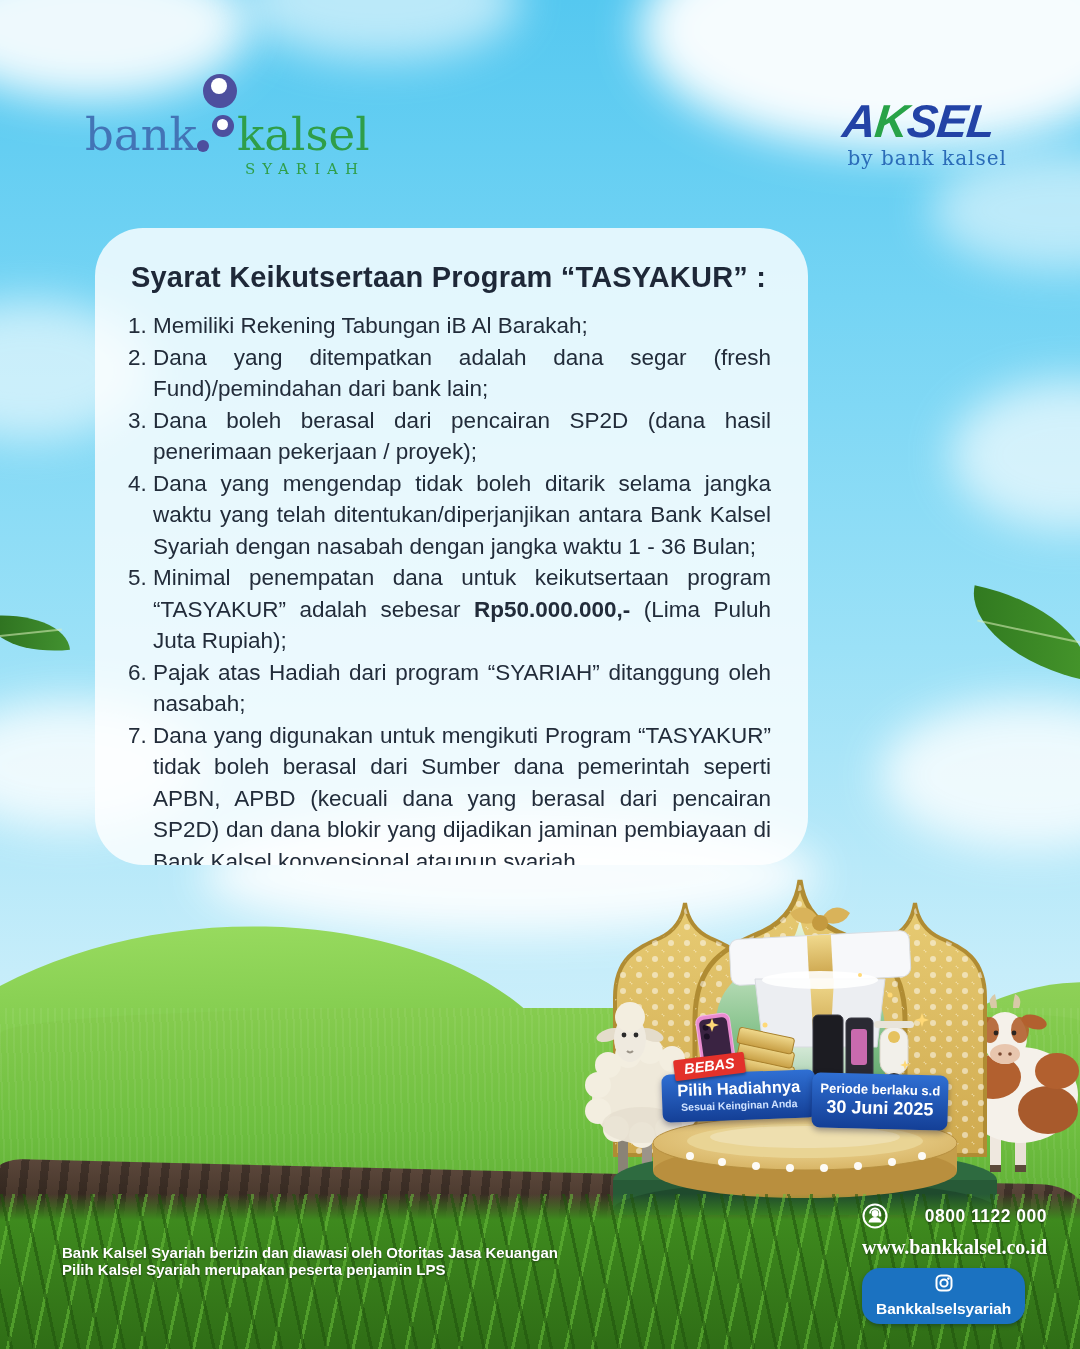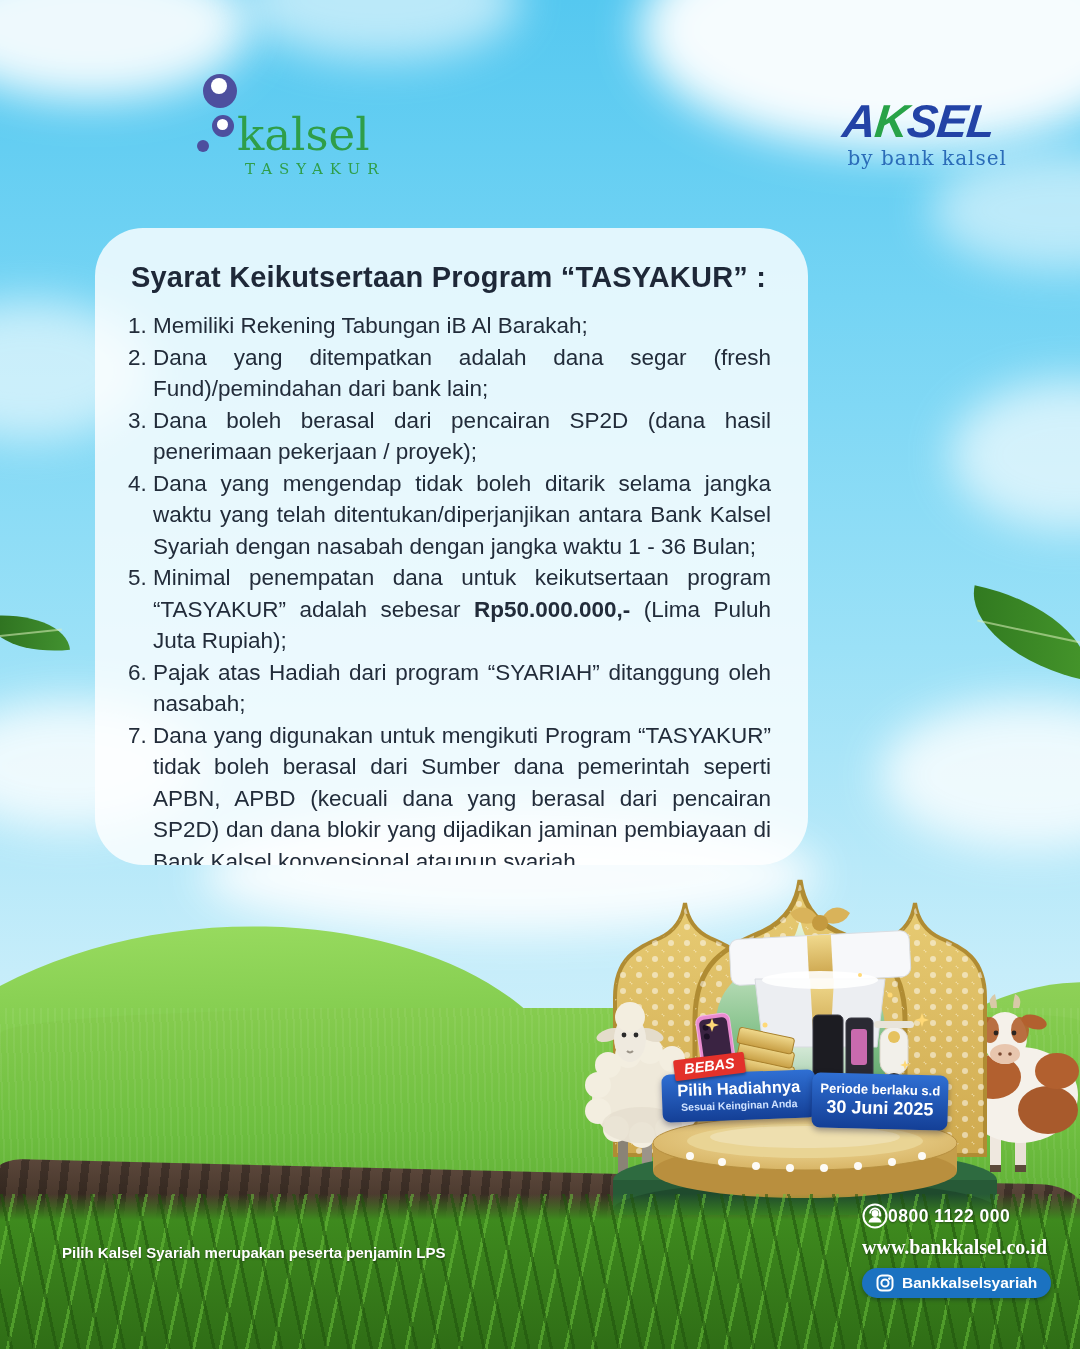--- a/index.html
+++ b/index.html
@@ -73,25 +73,25 @@
     transform:rotate(-7deg);box-shadow:0 2px 3px rgba(0,0,0,.35);z-index:6;}
   .badge-gift{left:662px;top:1072px;width:146px;padding:7px 4px 9px;transform:rotate(-2deg);z-index:5;}
   .badge-gift .l1{font-size:16.5px;font-weight:bold;}
   .badge-gift .l2{font-size:10.5px;font-weight:bold;color:#cfe2ff;margin-top:1px;}
   .badge-period{left:812px;top:1074px;width:128px;padding:8px 4px 10px;transform:rotate(1.5deg);z-index:5;}
   .badge-period .l1{font-size:13px;font-weight:bold;}
   .badge-period .l2{font-size:18px;font-weight:bold;margin-top:1px;}
 
   
   .contact{position:absolute;left:862px;top:1203px;z-index:7;color:#fff;}
-  .phone-row{display:flex;align-items:center;}
+  .phone-row{display:flex;align-items:center;justify-content:space-between;}
   .phone-num{font-size:17.5px;font-weight:bold;letter-spacing:.5px;text-shadow:0 1px 2px rgba(0,0,0,.4);}
   .website{margin-top:7px;font-size:20px;font-weight:bold;text-shadow:0 1px 2px rgba(0,0,0,.4);font-family:Liberation Serif, serif;}
   .insta-pill{margin-top:9px;display:inline-flex;align-items:center;gap:8px;background:#1b72c1;
-    border-radius:18px;padding:6px 14px;box-shadow:0 2px 4px rgba(0,0,40,.3);}
+    border-radius:18px;padding:6px 14px;box-shadow:0 2px 4px rgba(0,0,40,.3);flex-direction:column;}
   .insta-name{font-size:15.5px;font-weight:bold;color:#fff;}
   .disclaimer{position:absolute;left:62px;top:1244px;z-index:7;color:#fff;font-size:15px;font-weight:bold;
     line-height:17px;text-shadow:0 1px 2px rgba(0,0,0,.45);}
 </style>
 </head>
 <body>
 
 <div class="poster">
 
   <div class="cloud" style="left:-70px;top:-50px;width:320px;height:150px;opacity:.9"></div>
@@ -105,25 +105,26 @@
   <div class="cloud" style="left:200px;top:815px;width:620px;height:120px;opacity:.9"></div>
 
   <div class="hill-left"></div>
   <div class="hill-right"></div>
   <div class="meadow"></div>
   <div class="log"></div>
   <div class="leaf leaf-left"></div>
   <div class="leaf leaf-right"></div>
 
   <div class="bank-logo">
+    <span class="bank-word1">bank</span>
     <span class="dot dot-big"></span>
     <span class="dot dot-mid"></span>
     <span class="dot dot-small"></span>
     <span class="bank-word2">kalsel</span>
-    <span class="bank-sub">TASYAKUR</span>
+    <span class="bank-sub">SYARIAH</span>
   </div>
 
   <div class="aksel-logo">
     <div class="aksel-row">
       <span class="aksel-a">A</span><span class="aksel-k">K</span><span class="aksel-sel">SEL</span>
     </div>
     <div class="aksel-tag">by bank kalsel</div>
   </div>
 
   <div class="card">
@@ -351,16 +352,17 @@
       <svg width="18" height="18" viewBox="0 0 18 18">
         <rect x="1.5" y="1.5" width="15" height="15" rx="4.5" fill="none" stroke="#ffffff" stroke-width="2"></rect>
         <circle cx="9" cy="9" r="3.6" fill="none" stroke="#ffffff" stroke-width="2"></circle>
         <circle cx="13.4" cy="4.6" r="1.3" fill="#ffffff"></circle>
       </svg>
       <span class="insta-name">Bankkalselsyariah</span>
     </div>
   </div>
 
   <div class="disclaimer">
+    <div>Bank Kalsel Syariah berizin dan diawasi oleh Otoritas Jasa Keuangan</div>
     <div>Pilih Kalsel Syariah merupakan peserta penjamin LPS</div>
   </div>
 
 </div>
 
 </body></html>

